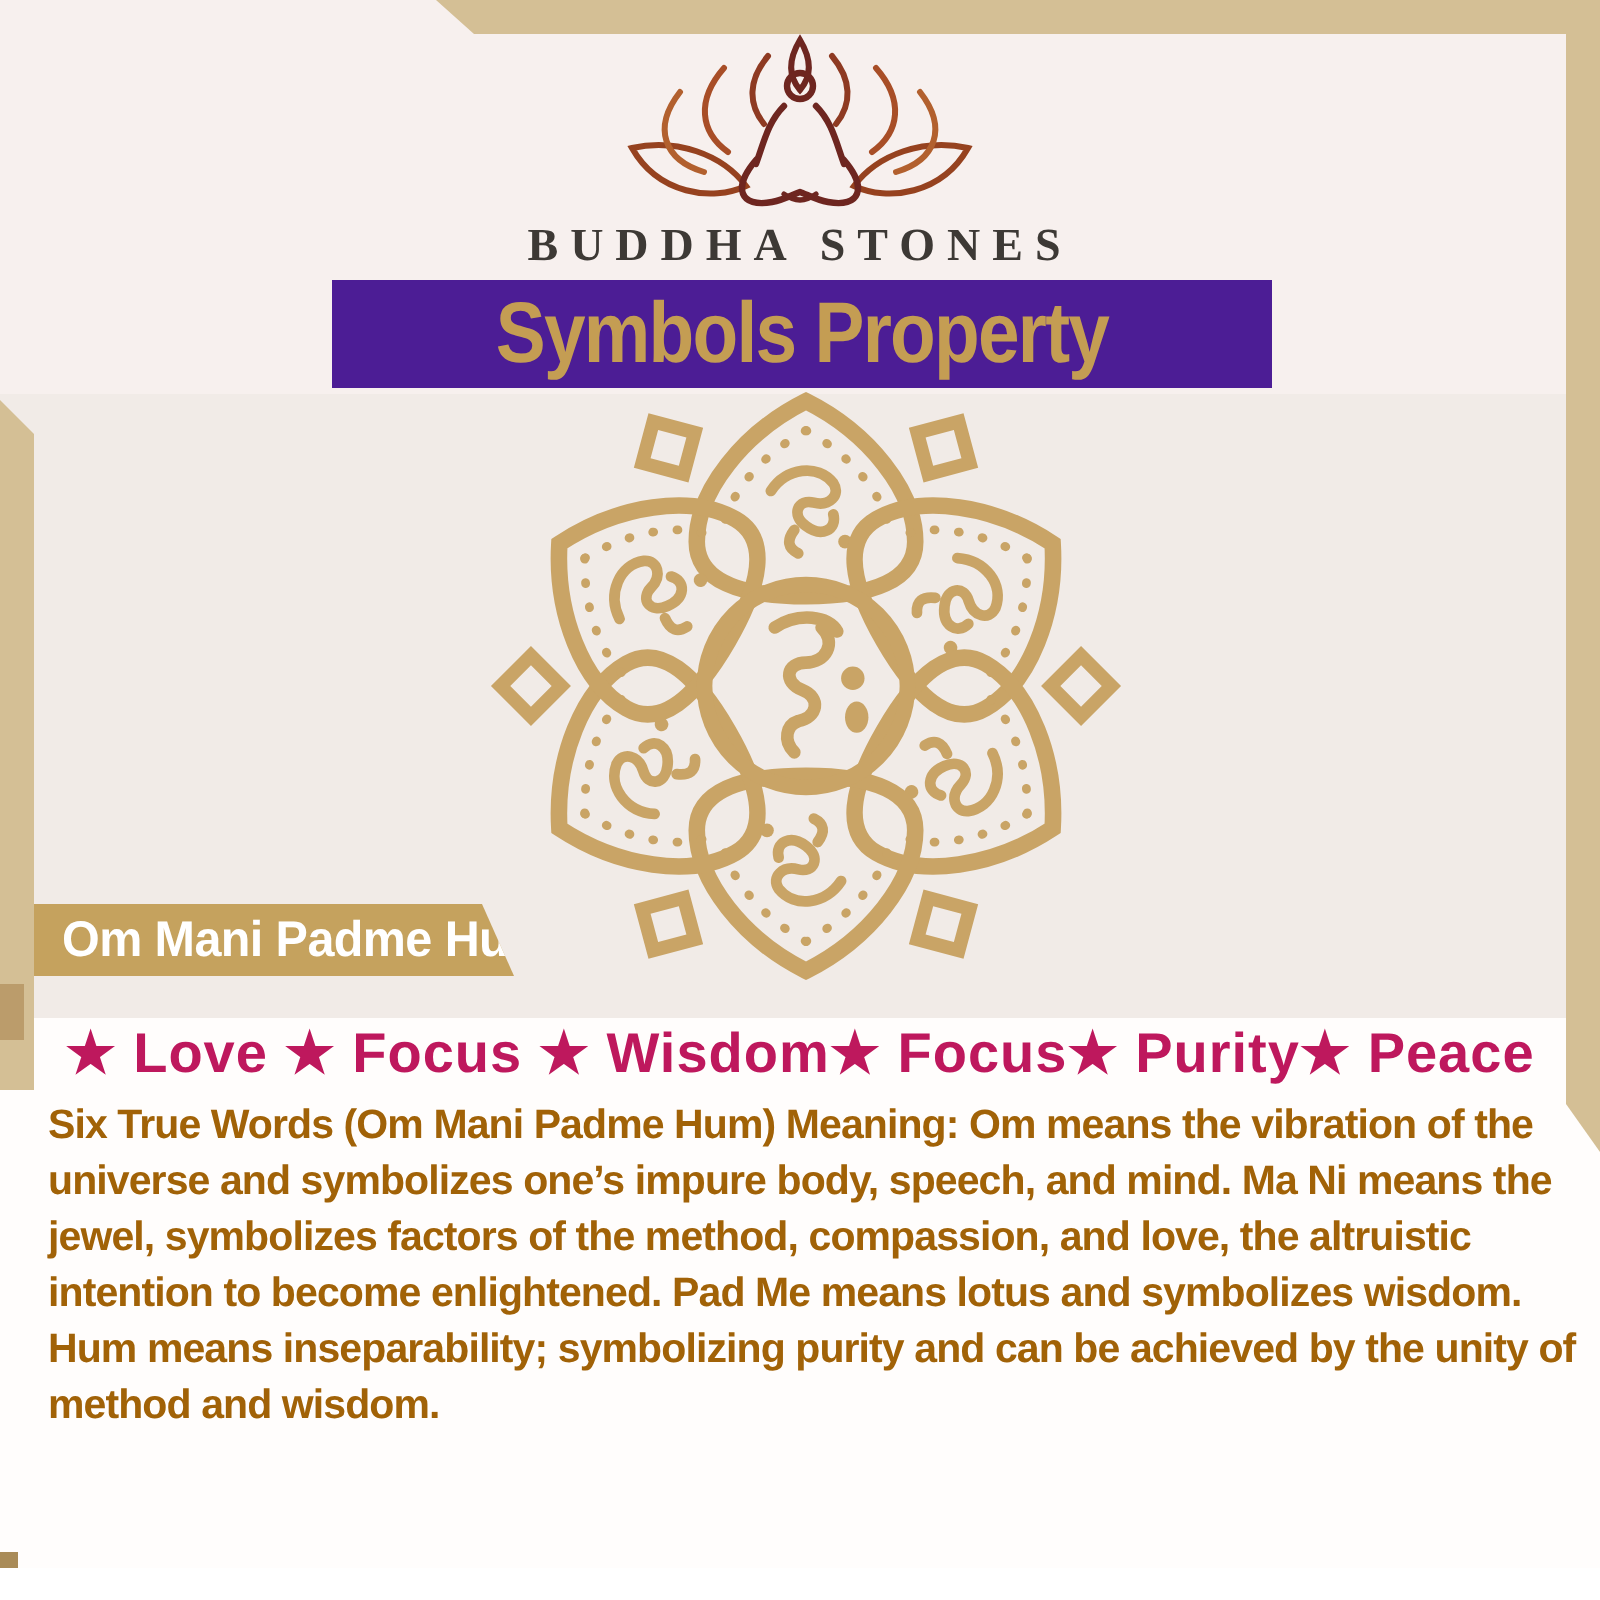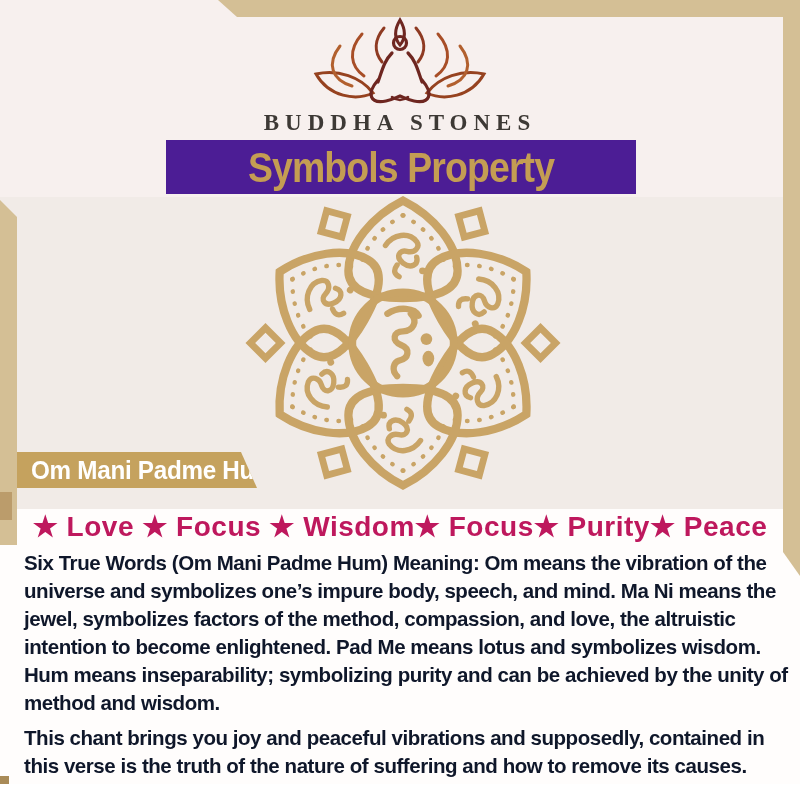--- a/index.html
+++ b/index.html
@@ -63,21 +63,21 @@
   
   .stars-line {
     position:absolute; left:0; top:510px; width:800px; text-align:center;
     font-size:28px; font-weight:700; color:#be185d; white-space:nowrap;
     letter-spacing:0.5px;
   }
 
   
   .body-text {
     position:absolute; left:24px; top:549px; width:772px;
-    color:#0f172a; font-weight:700; font-size:20.5px; line-height:28px;
+    color:#a16207; font-weight:700; font-size:20.5px; line-height:28px;
     letter-spacing:-0.45px;
   }
   .body-text p { margin:0; }
   .body-text p + p { margin-top:7px; }
 </style>
 </head>
 <body>
 
 <div class="page">
 
@@ -153,16 +153,15 @@
   </div>
 
   <div class="om-banner">
     <span class="om-banner-label">Om Mani Padme Hum</span>
   </div>
 
   <div class="stars-line">★ Love ★ Focus ★ Wisdom★ Focus★ Purity★ Peace</div>
 
   <div class="body-text">
     <p>Six True Words (Om Mani Padme Hum) Meaning: Om means the vibration of the universe and symbolizes one’s impure body, speech, and mind. Ma Ni means the jewel, symbolizes factors of the method, compassion, and love, the altruistic intention to become enlightened. Pad Me means lotus and symbolizes wisdom. Hum means inseparability; symbolizing purity and can be achieved by the unity of method and wisdom.</p>
-    <p>This chant brings you joy and peaceful vibrations and supposedly, contained in this verse is the truth of the nature of suffering and how to remove its causes.</p>
   </div>
 
 </div>
 
 </body></html>

